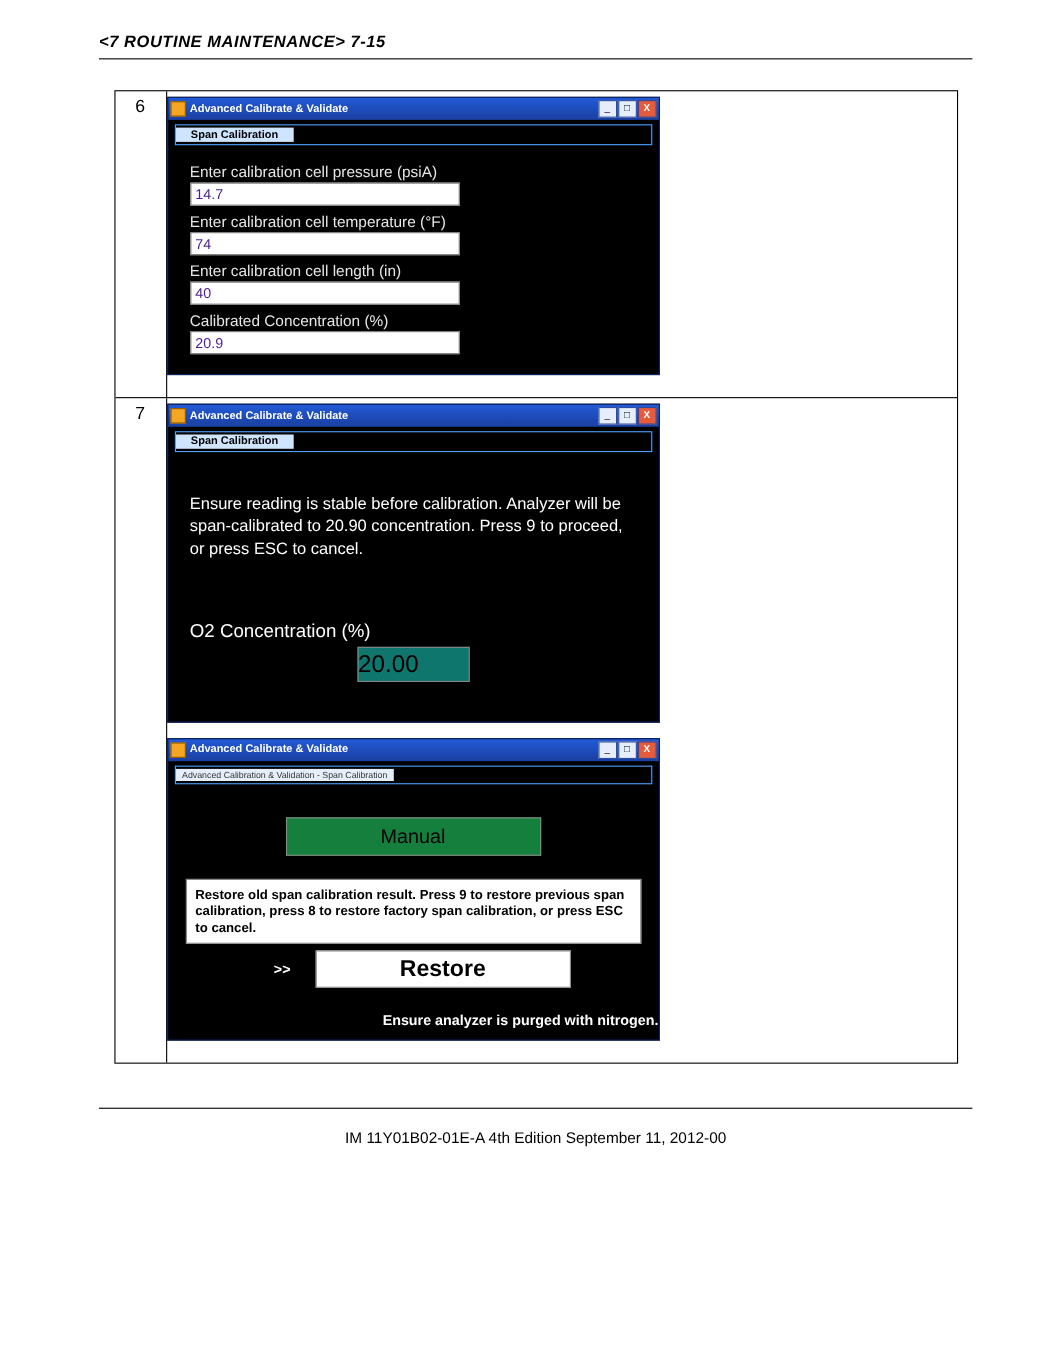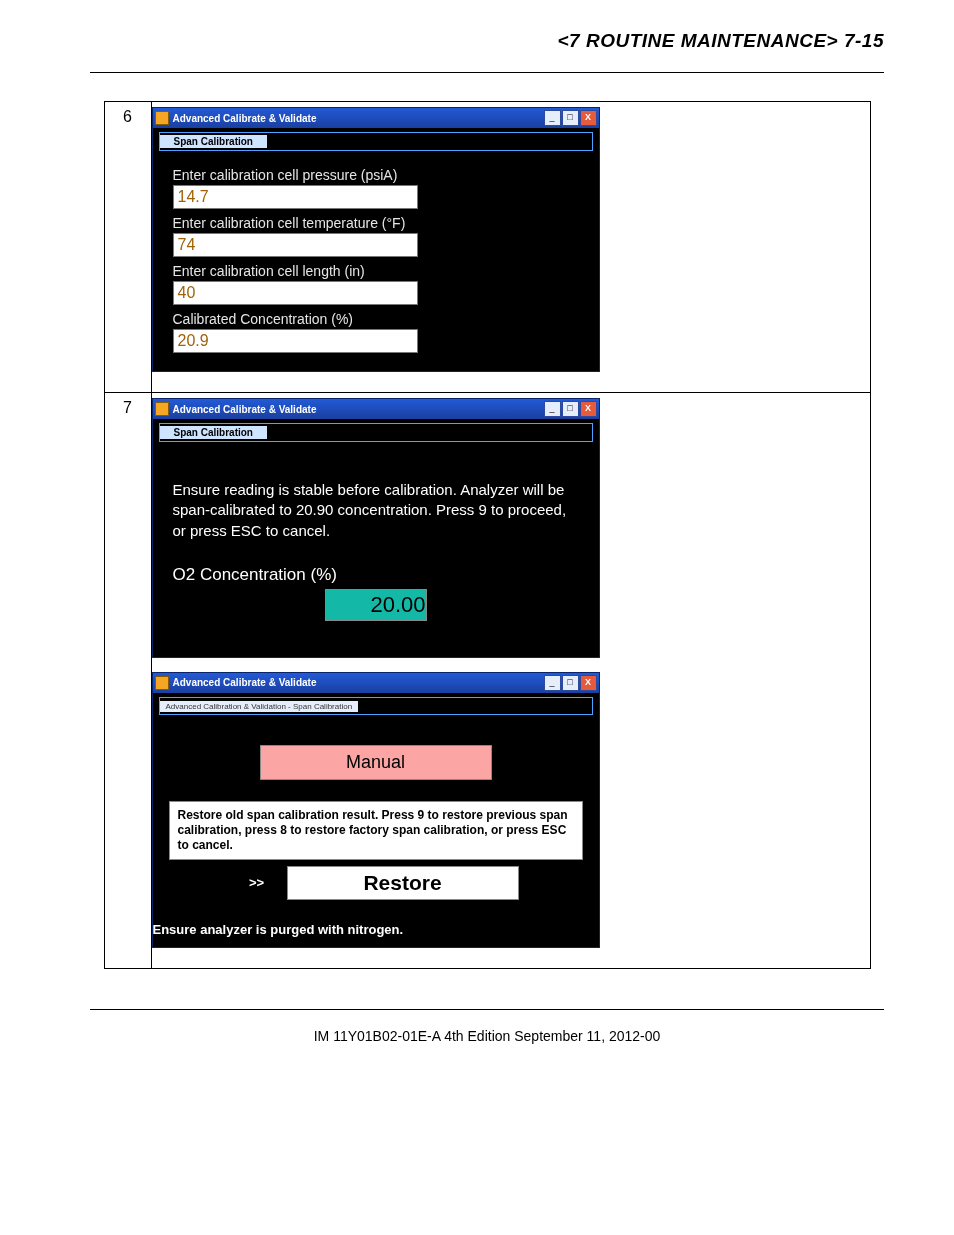--- a/index.html
+++ b/index.html
@@ -1,47 +1,47 @@
 <!DOCTYPE html>
 <html><head>
 <meta charset="utf-8">
 <style>
   html,body{margin:0;padding:0;background:#fff;font-family:Arial,Helvetica,sans-serif;color:#000}
   .page{width:954px;height:1235px;position:relative;box-sizing:border-box;padding:30px 70px 30px 90px}
-  .hdr{text-align:right;font-size:19px;font-weight:bold;font-style:italic;letter-spacing:.5px;padding-bottom:20px;border-bottom:1px solid #000}
+  .hdr{font-size:15px;font-weight:bold;font-style:italic;letter-spacing:.5px;padding-bottom:6px;border-bottom:1px solid #000}
   .outer-frame{border:1px solid #000;margin-top:28px;width:765px;margin-left:auto;margin-right:auto}
   .row{display:flex;align-items:stretch}
   .row+.row{border-top:1px solid #000}
   .stepnum{width:46px;border-right:1px solid #000;font-size:16px;text-align:center;padding-top:6px}
   .stepbody{flex:1;padding:5px 0 20px 0}
   .screens{display:flex;flex-direction:column;gap:14px;padding:0 4px 0 0}
 
   
   .win{width:448px;border:1px solid #0a246a;background:#000;font-family:Arial,Helvetica,sans-serif;position:relative;box-sizing:border-box}
   .titlebar{height:20px;background:linear-gradient(#225ad6,#1a3fa0);display:flex;align-items:center;justify-content:space-between;padding:0 2px;box-sizing:border-box}
   .titlebar .tlabel{color:#fff;font-size:10px;font-weight:bold;display:flex;align-items:center;gap:4px}
   .winicon{width:12px;height:12px;background:#f5a623;border:1px solid #8a5a00}
   .wctrls{display:flex;gap:1px}
   .wbtn{width:15px;height:14px;background:#e6eefc;border:1px solid #2c4a9e;font-size:9px;line-height:12px;text-align:center;color:#000}
   .wbtn.close{background:#e55b3c;color:#fff;font-weight:bold}
   .subtitle{background:#000;font-size:10px;font-weight:bold;padding:2px 0;margin:4px 6px 0 6px;text-align:left;border:1px solid #4da3ff}
   .subtitle span{background:#cfe4ff;display:inline-block;padding:1px 14px}
   .subtitle.thin span{background:#e6eefc;color:#333;font-weight:normal;font-size:8px;padding:1px 6px}
   .client{padding:10px 20px 18px 20px}
   .lbl{color:#e5e5e5;font-size:14px;margin-top:6px}
-  .field{background:#fff;color:#a16207;font-size:16px;padding:2px 4px;margin-top:2px;width:245px;box-sizing:border-box;border:1px solid #777}
-  .msg{color:#fff;font-size:15px;line-height:1.35;margin:28px 0 24px 0}
+  .field{background:#fff;color:#4c1d95;font-size:13px;padding:2px 4px;margin-top:2px;width:245px;box-sizing:border-box;border:1px solid #777}
+  .msg{color:#fff;font-size:15px;line-height:1.35;margin:28px 0 54px 0}
   .center{color:#fff;font-size:17px;text-align:left;}
-  .valbox{background:#14b8a6;color:#000;font-size:22px;width:100px;text-align:right;margin:4px auto 18px auto;padding:2px 0;border:1px solid #888}
-  .bigbtn{background:#fca5a5;border:1px solid #888;width:230px;margin:30px auto 18px auto;text-align:center;font-size:18px;padding:6px 0}
+  .valbox{background:#0f766e;color:#000;font-size:22px;width:100px;text-align:left;margin:4px auto 18px auto;padding:2px 0;border:1px solid #888}
+  .bigbtn{background:#15803d;border:1px solid #888;width:230px;margin:30px auto 18px auto;text-align:center;font-size:18px;padding:6px 0}
   .note{background:#fff;color:#000;font-size:12px;font-weight:bold;padding:6px 8px;margin:21px 16px 6px 16px;border:1px solid #888;line-height:1.25}
   .restore-row{display:flex;align-items:center;gap:6px;justify-content:center;margin-bottom:22px}
   .arrow{color:#fff;font-size:13px;font-weight:bold;width:48px;text-align:center}
   .restorebtn{background:#fff;font-size:21px;font-weight:bold;text-align:center;width:230px;padding:4px 0;border:1px solid #888}
-  .purge{color:#fff;font-size:13px;font-weight:bold;text-align:left;margin:14px 0 10px 0}
+  .purge{color:#fff;font-size:13px;font-weight:bold;text-align:right;margin:14px 0 10px 0}
 
   .ftr-rule{border-top:1px solid #000;margin-top:40px}
   .ftr{text-align:center;font-size:14px;margin-top:18px}
 </style>
 </head>
 <body>
 
 <div class="page">
   <div class="hdr">&lt;7 ROUTINE MAINTENANCE&gt;  7-15</div>
 

